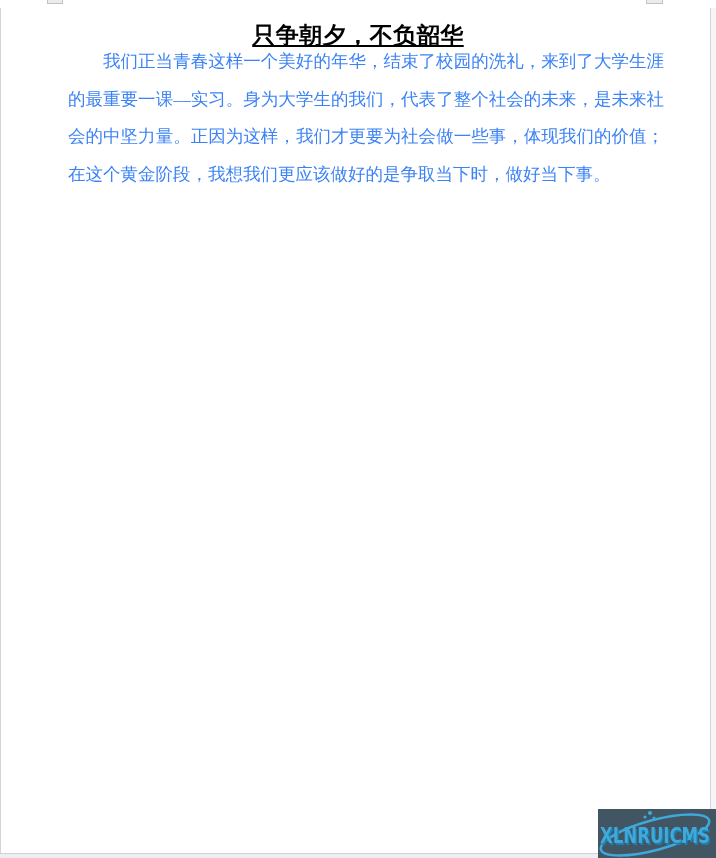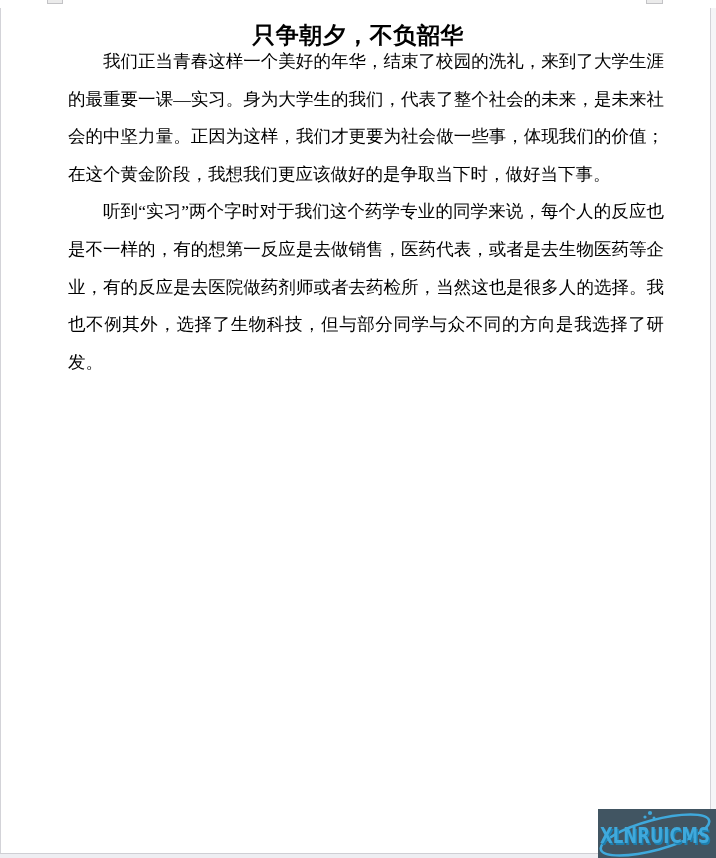--- a/index.html
+++ b/index.html
@@ -30,27 +30,28 @@
   .doc-title {
     position: absolute;
     left: 0; top: 4px; width: 716px;
     text-align: center;
     font-family: "Liberation Sans", "DejaVu Sans", sans-serif;
     font-weight: bold;
     font-size: 23px;
     line-height: 32px;
     color: #000000;
     letter-spacing: 0.5px;
+    text-decoration: underline;
   }
   .doc-body {
     position: absolute;
     left: 68px; top: 43px; width: 596px;
     font-size: 17.5px;
     line-height: 37.6px;
-    color: #000000;
+    color: #3b82f6;
     text-align: justify;
     text-justify: inter-ideograph;
   }
   .doc-body p {
     margin: 0;
     text-indent: 35px;
   }
 
   
   .watermark {
@@ -72,21 +73,20 @@
   <div class="border-bottom"></div>
   <div class="right-strip"></div>
   <div class="bottom-strip"></div>
   <div class="tab tab-left"></div>
   <div class="tab tab-right"></div>
 
   <h1 class="doc-title">只争朝夕，不负韶华</h1>
 
   <div class="doc-body">
     <p>我们正当青春这样一个美好的年华，结束了校园的洗礼，来到了大学生涯的最重要一课—实习。身为大学生的我们，代表了整个社会的未来，是未来社会的中坚力量。正因为这样，我们才更要为社会做一些事，体现我们的价值；在这个黄金阶段，我想我们更应该做好的是争取当下时，做好当下事。</p>
-    <p>听到“实习”两个字时对于我们这个药学专业的同学来说，每个人的反应也是不一样的，有的想第一反应是去做销售，医药代表，或者是去生物医药等企业，有的反应是去医院做药剂师或者去药检所，当然这也是很多人的选择。我也不例其外，选择了生物科技，但与部分同学与众不同的方向是我选择了研发。</p>
   </div>
 
   <div class="watermark">
     <svg width="118" height="49" viewBox="0 0 118 49" xmlns="http://www.w3.org/2000/svg">
       <rect x="0" y="0" width="118" height="49" fill="#415562"></rect>
 
       <ellipse cx="57" cy="26" rx="56" ry="15" fill="none" stroke-width="2.6" transform="rotate(-15 57 26)" stroke="#3fa9dc"></ellipse>
 
       <circle cx="47" cy="8" r="1.6" fill="#3fa9dc"></circle>
       <circle cx="52" cy="4" r="2.1" fill="#3fa9dc"></circle>

